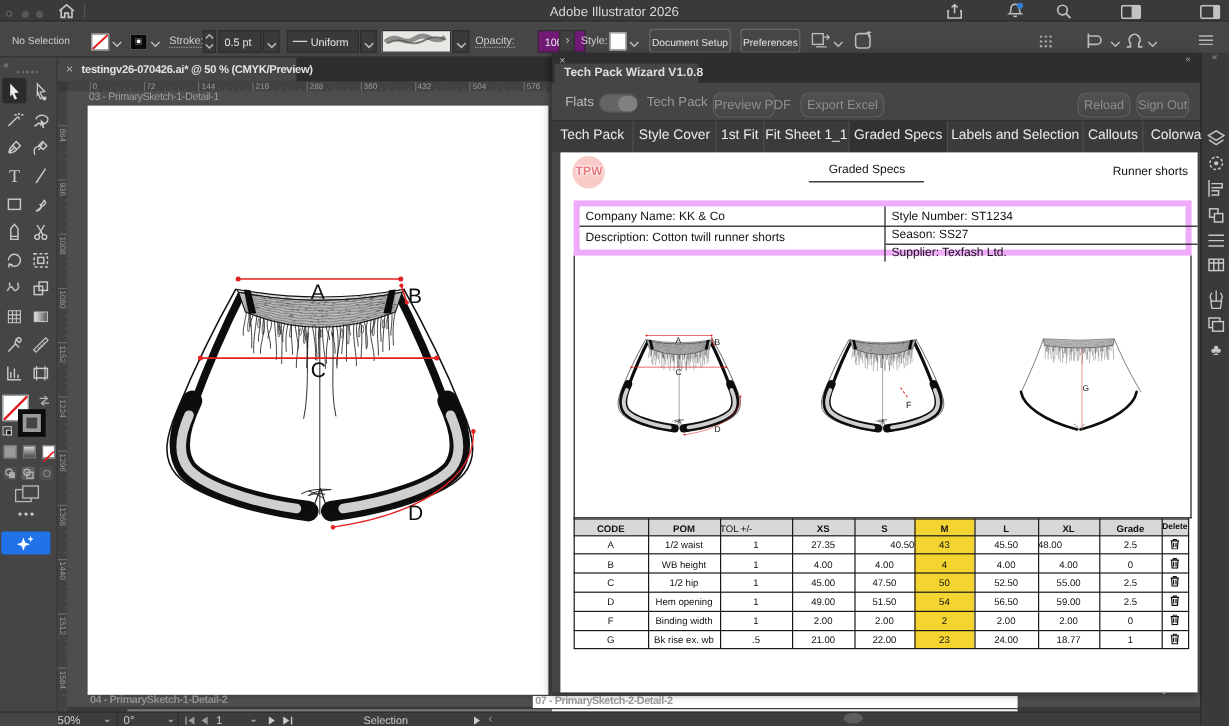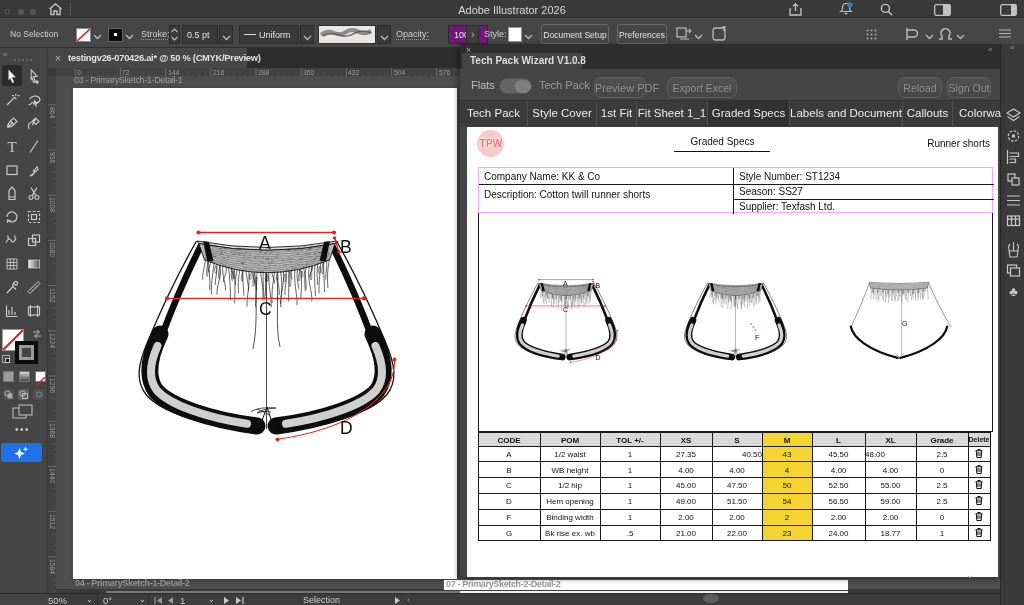--- a/index.html
+++ b/index.html
@@ -606,34 +606,34 @@
  <div class="abs" style="left:134px;top:33px;width:52px;height:21px;border:1px solid #5f5f5f;border-radius:7px;background:linear-gradient(#515151,#464646);color:#8f8f8f;font-size:11px;text-align:center;padding-top:4px">Preview PDF</div>
  <div class="abs" style="left:207px;top:33px;width:70px;height:21px;border:1px solid #5f5f5f;border-radius:7px;background:linear-gradient(#515151,#464646);color:#8f8f8f;font-size:10.5px;text-align:center;padding-top:4px">Export Excel</div>
  <div class="abs" style="left:438px;top:33px;width:44px;height:21px;border:1px solid #5f5f5f;border-radius:7px;background:linear-gradient(#515151,#464646);color:#8f8f8f;font-size:10.5px;text-align:center;padding-top:4px">Reload</div>
  <div class="abs" style="left:487px;top:33px;width:44px;height:21px;border:1px solid #5f5f5f;border-radius:7px;background:linear-gradient(#515151,#464646);color:#8f8f8f;font-size:10.5px;text-align:center;padding-top:4px">Sign Out</div>
  <div class="abs" style="left:0;top:56px;width:540px;height:27px;background:#3b3b3b;border-top:1px solid #333;color:#ececec;font-size:11.5px">
   <div class="abs" style="left:0;top:0;height:27px;width:68px;text-align:center;padding-top:6px;border-right:1px solid #4e4e4e">Tech Pack</div>
   <div class="abs" style="left:68px;top:0;height:27px;width:69px;text-align:center;padding-top:6px;border-right:1px solid #4e4e4e">Style Cover</div>
   <div class="abs" style="left:137px;top:0;height:27px;width:40px;text-align:center;padding-top:6px;border-right:1px solid #4e4e4e">1st Fit</div>
   <div class="abs" style="left:177px;top:0;height:27px;width:71px;text-align:center;padding-top:6px;border-right:1px solid #4e4e4e">Fit Sheet 1_1</div>
   <div class="abs" style="left:248px;top:0;height:27px;width:82px;text-align:center;padding-top:6px;border-right:1px solid #4e4e4e;background:#323232">Graded Specs</div>
-  <div class="abs" style="left:330px;top:0;height:27px;width:113px;text-align:center;padding-top:6px;border-right:1px solid #4e4e4e">Labels and Document</div>
+  <div class="abs" style="left:330px;top:0;height:27px;width:113px;text-align:center;padding-top:6px;border-right:1px solid #4e4e4e">Labels and Selection</div>
   <div class="abs" style="left:443px;top:0;height:27px;width:50px;text-align:center;padding-top:6px;border-right:1px solid #4e4e4e">Callouts</div>
   <div class="abs" style="left:493px;top:0;height:27px;width:47px;text-align:left;padding:6px 0 0 6px">Colorwa</div>
  </div>
  <div class="abs" style="left:7px;top:83px;width:531px;height:450px;background:#fff"></div>
 </div>
 
 <div class="abs" style="left:477px;top:130px;width:27px;height:27px;border-radius:50%;background:#f8cbc8"></div>
 <div class="abs" style="left:479px;top:138px;width:24px;text-align:center;font-size:10px;font-weight:bold;letter-spacing:0.2px;color:#e8767c;text-shadow:0 0 1px #fff,0 0 2px #fff,0 0 3px #fff">TPW</div>
 <div class="abs" style="left:660px;top:136px;width:125px;text-align:center;font-size:10px;color:#111">Graded Specs</div>
 <div class="abs" style="left:674px;top:151px;width:96px;height:1.3px;background:#111"></div>
 <div class="abs" style="left:870px;top:138px;width:120px;text-align:right;font-size:10px;color:#111">Runner shorts</div>
 
-<div class="abs" style="left:478px;top:167px;width:515px;height:46px;border:1px solid #f0abfc;font-size:10px;color:#111">
+<div class="abs" style="left:478px;top:167px;width:515px;height:46px;border:5px solid #f0abfc;font-size:10px;color:#111">
  <div class="abs" style="left:254px;top:0;width:1px;height:46px;background:#1a1a1a"></div>
  <div class="abs" style="left:0;top:16px;width:255px;height:1px;background:#1a1a1a"></div>
  <div class="abs" style="left:255px;top:16px;width:260px;height:1px;background:#1a1a1a"></div>
  <div class="abs" style="left:255px;top:31px;width:260px;height:1px;background:#1a1a1a"></div>
  <span class="abs" style="left:5px;top:3px">Company Name: KK &amp; Co</span>
  <span class="abs" style="left:5px;top:21px">Description: Cotton twill runner shorts</span>
  <span class="abs" style="left:260px;top:3px">Style Number: ST1234</span>
  <span class="abs" style="left:260px;top:18px">Season: SS27</span>
  <span class="abs" style="left:260px;top:33px">Supplier: Texfash Ltd.</span>
 </div>
@@ -670,21 +670,21 @@
     <div class="abs" style="left:478px;top:432.0px;width:513px;height:1px;background:#1a1a1a"></div>
     <div class="abs" style="left:478px;top:445.5px;width:513px;height:1px;background:#1a1a1a"></div>
     <div class="abs" style="left:478px;top:461.3px;width:513px;height:1px;background:#1a1a1a"></div>
     <div class="abs" style="left:478px;top:477.1px;width:513px;height:1px;background:#1a1a1a"></div>
     <div class="abs" style="left:478px;top:492.9px;width:513px;height:1px;background:#1a1a1a"></div>
     <div class="abs" style="left:478px;top:508.7px;width:513px;height:1px;background:#1a1a1a"></div>
     <div class="abs" style="left:478px;top:524.5px;width:513px;height:1px;background:#1a1a1a"></div>
     <div class="abs" style="left:478px;top:540.3px;width:513px;height:1px;background:#1a1a1a"></div>
     <div class="abs" style="left:478px;top:435.5px;width:62px;text-align:center;font-weight:bold;">CODE</div>
     <div class="abs" style="left:540px;top:435.5px;width:60px;text-align:center;font-weight:bold;">POM</div>
-    <div class="abs" style="left:600px;top:435.5px;width:60px;text-align:center;font-weight:bold;">TOL +/-</div>
+    <div class="abs" style="left:600px;top:435.5px;width:60px;text-align:left;font-weight:normal;">TOL +/-</div>
     <div class="abs" style="left:660px;top:435.5px;width:52px;text-align:center;font-weight:bold;">XS</div>
     <div class="abs" style="left:712px;top:435.5px;width:50px;text-align:center;font-weight:bold;">S</div>
     <div class="abs" style="left:762px;top:435.5px;width:50px;text-align:center;font-weight:bold;">M</div>
     <div class="abs" style="left:812px;top:435.5px;width:53px;text-align:center;font-weight:bold;">L</div>
     <div class="abs" style="left:865px;top:435.5px;width:51px;text-align:center;font-weight:bold;">XL</div>
     <div class="abs" style="left:916px;top:435.5px;width:52px;text-align:center;font-weight:bold;">Grade</div>
     <div class="abs" style="left:968px;top:435.5px;width:22px;text-align:center;font-weight:bold;font-size:7px;">Delete</div>
     <div class="abs" style="left:478px;top:449.7px;width:62px;text-align:center">A</div>
     <div class="abs" style="left:540px;top:449.7px;width:60px;text-align:center">1/2 waist</div>
     <div class="abs" style="left:600px;top:449.7px;width:60px;text-align:center">1</div>

